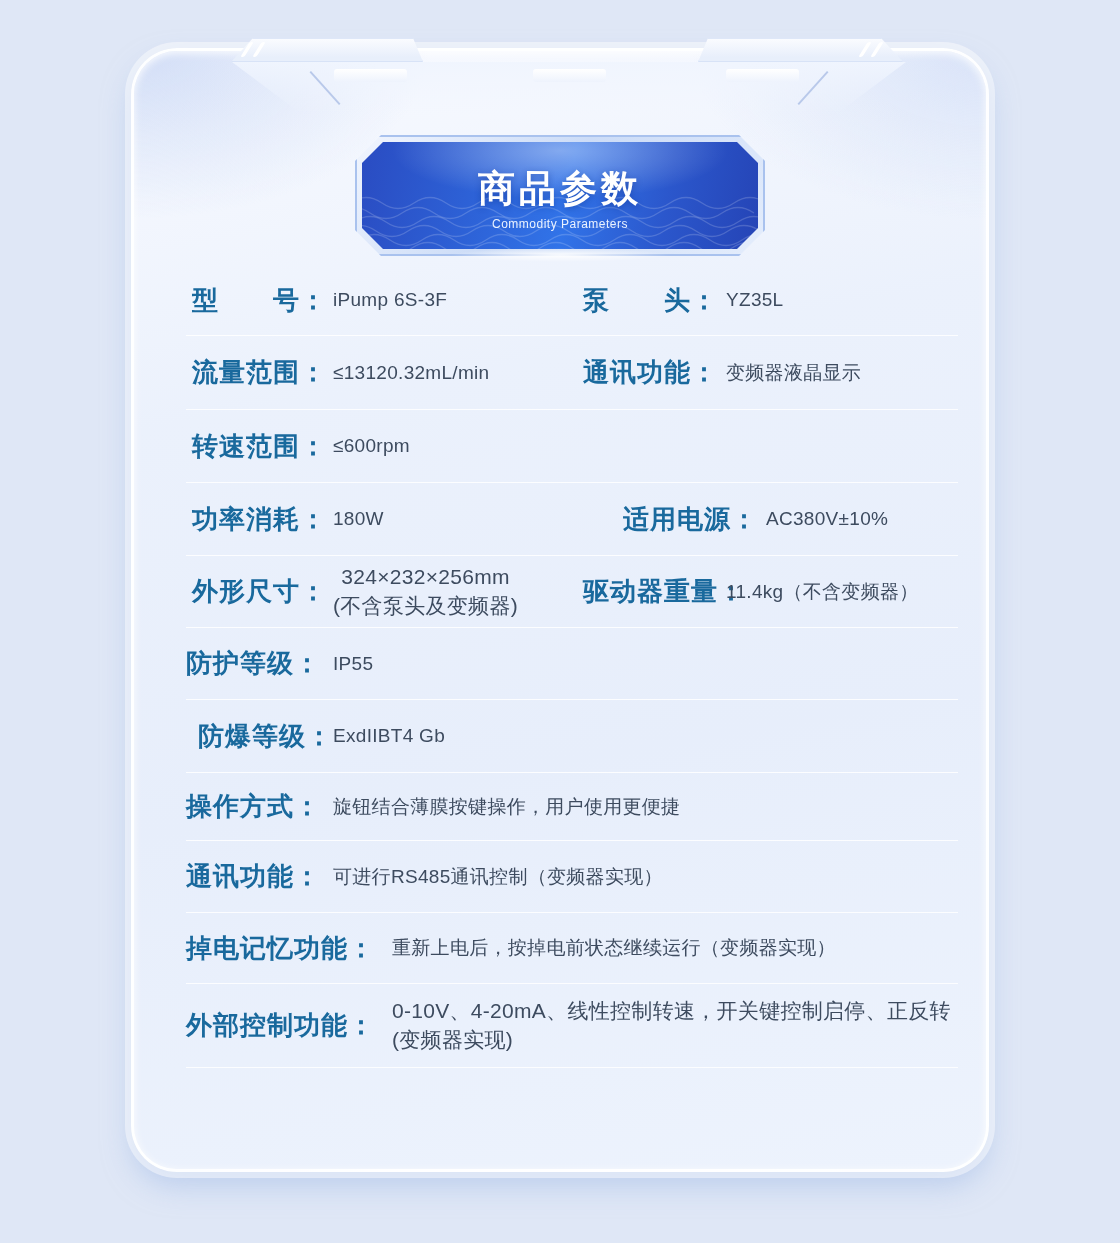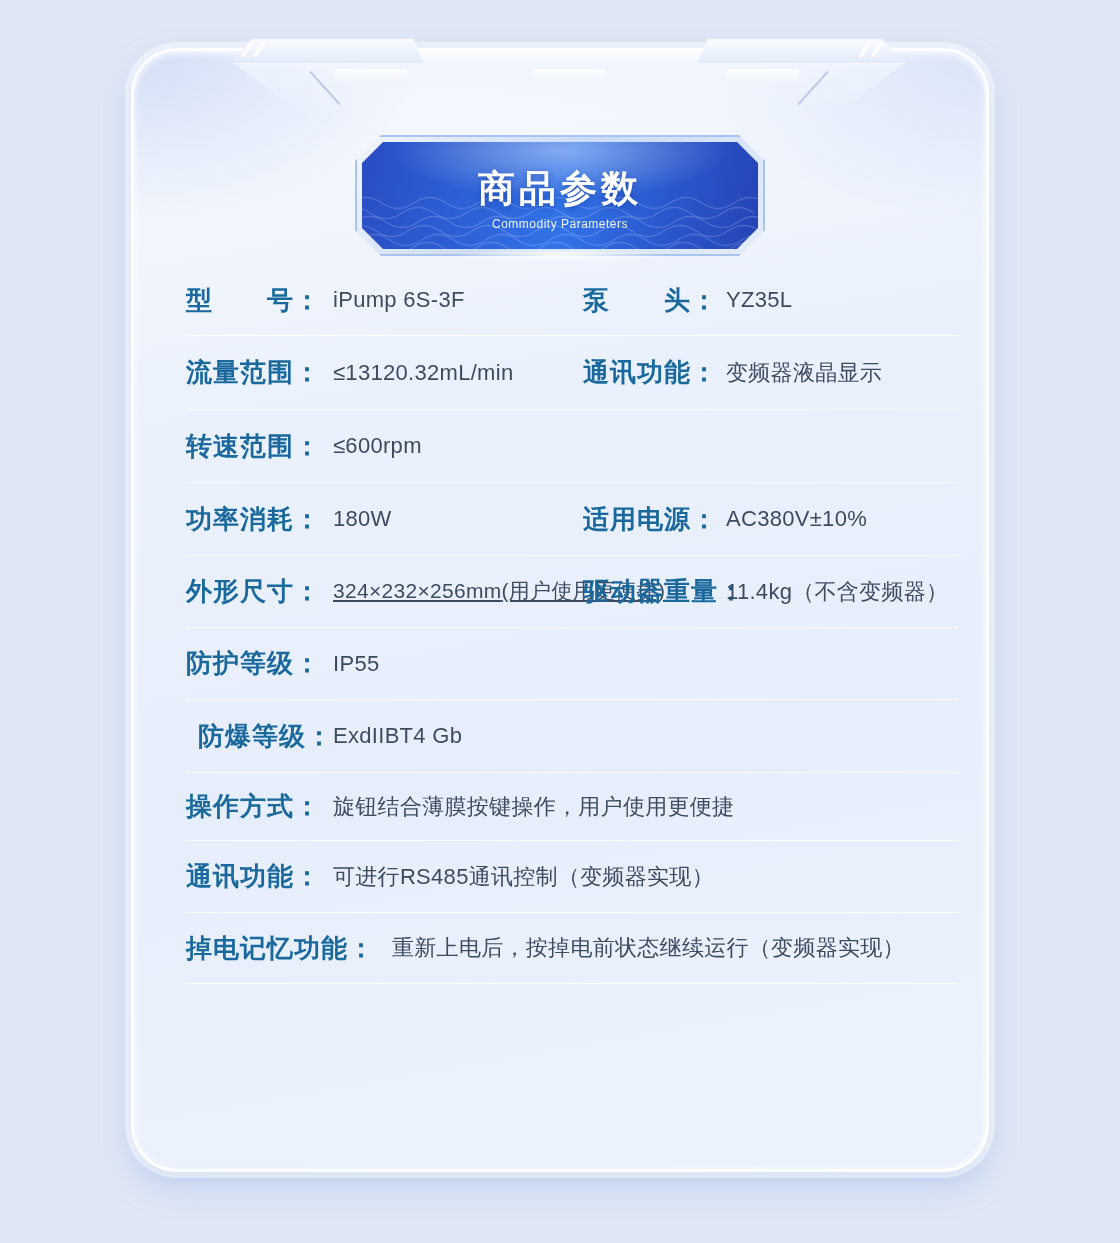--- a/index.html
+++ b/index.html
@@ -91,35 +91,35 @@
   .waves{position:absolute; left:0; bottom:-4px; width:100%; height:64px; z-index:1; opacity:0.8;}
   .glow-line{
     position:absolute; left:281px; top:195px; width:290px; height:18px; z-index:3;
     background:radial-gradient(closest-side, rgba(255,255,255,0.95), rgba(255,255,255,0) 75%);
   }
 
   
   .spec-table{position:absolute; left:52px; top:214px; width:772px;}
   .row{display:flex; align-items:stretch; border-bottom:1.5px solid var(--divider);}
   .cell{display:flex; align-items:center;}
-  .cell.left{width:397px; flex-shrink:0;}
+  .cell.left{width:397px; flex-shrink:0;text-align:center;}
   .cell.right{flex:1;}
   .cell.full{width:100%;}
   .label{
     color:var(--label); font-weight:700; font-size:26px; letter-spacing:1px;
     width:147px; flex-shrink:0; white-space:nowrap;
   }
   .cell.right .label{width:143px;}
   .label.w168{width:168px;}
   .label.wide{width:206px;}
   .value{
-    color:var(--value); font-size:22px; font-weight:500; letter-spacing:0.3px;
+    color:var(--value); font-size:19px; font-weight:500; letter-spacing:0.3px;
     line-height:1.35; white-space:nowrap;
   }
-  .value.twolines{display:flex; flex-direction:row; font-size:21px;text-decoration:underline;}
+  .value.twolines{display:flex; flex-direction:column; font-size:21px;}
 </style>
 </head>
 <body>
 
 <div class="page">
   <div class="card">
 
     <div class="deco-tab tab-left">
       <span class="stripe s1"></span>
       <span class="stripe s2"></span>
@@ -178,37 +178,37 @@
         </div>
       </div>
 
       <div class="row" style="min-height:73px;">
         <div class="cell left">
           <span class="label">转速范围：</span>
           <span class="value">≤600rpm</span>
         </div>
       </div>
 
-      <div class="row" style="min-height:73px;">
+      <div class="row" style="min-height:73px;gap:40px;">
         <div class="cell left">
           <span class="label">功率消耗：</span>
           <span class="value">180W</span>
         </div>
         <div class="cell right">
           <span class="label">适用电源：</span>
           <span class="value">AC380V±10%</span>
         </div>
       </div>
 
       <div class="row" style="min-height:72px;">
         <div class="cell left">
           <span class="label">外形尺寸：</span>
           <span class="value twolines">
             <span>324×232×256mm</span>
-            <span>(用户使用更便捷)</span>
+            <span>(不含泵头及变频器)</span>
           </span>
         </div>
         <div class="cell right">
           <span class="label w168">驱动器重量：</span>
           <span class="value">11.4kg（不含变频器）</span>
         </div>
       </div>
 
 
       <div class="row" style="min-height:72px;">
@@ -239,16 +239,25 @@
         </div>
       </div>
 
       <div class="row" style="min-height:71px;">
         <div class="cell full">
           <span class="label wide">掉电记忆功能：</span>
           <span class="value">重新上电后，按掉电前状态继续运行（变频器实现）</span>
         </div>
       </div>
 
+      <div class="row" style="min-height:84px;">
+        <div class="cell full">
+          <span class="label wide">外部控制功能：</span>
+          <span class="value twolines">
+            <span>0-10V、4-20mA、线性控制转速，开关键控制启停、正反转</span>
+            <span>(变频器实现)</span>
+          </span>
+        </div>
+      </div>
 
     </div>
   </div>
 </div>
 
 </body></html>

